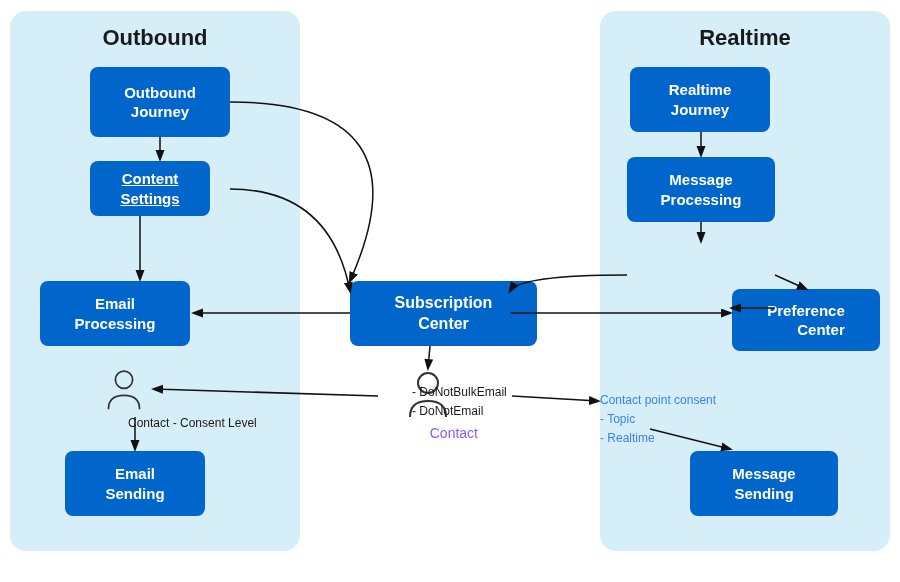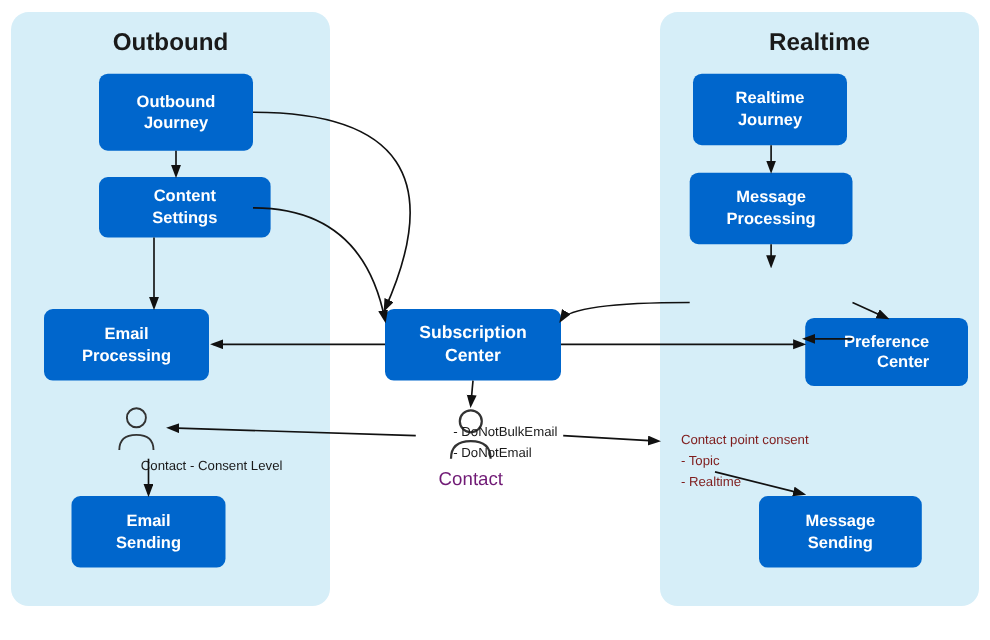--- a/index.html
+++ b/index.html
@@ -61,34 +61,33 @@
     }
     
     .svg-overlay {
       position: absolute;
       top: 0; left: 0;
       width: 880px;
       height: 560px;
       pointer-events: none;
     }
     .contact-label {
-      font-size: 17px;
-      color: #701a75;
-      text-align: center;
+      font-size: 14px;
+      color: #8b5cf6;
+      text-align: right;
     }
     .contact-props {
       font-size: 12px;
       color: #1a1a1a;
       line-height: 1.6;
     }
     .contact-point-props {
       font-size: 12px;
-      color: #7f1d1d;
+      color: #3b82f6;
       line-height: 1.6;
-      padding-left: 19px;
     }
   </style>
 </head>
 <body>
 
 <div class="diagram-container">
 
   <div class="panel outbound-panel">
     <div class="panel-title">Outbound</div>
   </div>
@@ -97,36 +96,36 @@
     <div class="panel-title">Realtime</div>
   </div>
 
   <div style="position:absolute;top:0;left:0;width:880px;height:560px;">
 
     <div class="blue-box" style="left:80px;top:56px;width:140px;height:70px;">
       <span style="white-space:pre-line;">Outbound
 Journey</span>
     </div>
 
-    <div class="blue-box" style="left:80px;top:150px;width:156px;height:55px;">
+    <div class="blue-box" style="left:80px;top:150px;width:120px;height:55px;text-decoration:underline;">
       <span style="white-space:pre-line;">Content
 Settings</span>
     </div>
 
     <div class="blue-box" style="left:30px;top:270px;width:150px;height:65px;">
       <span style="white-space:pre-line;">Email
 Processing</span>
     </div>
 
     <div class="blue-box" style="left:55px;top:440px;width:140px;height:65px;">
       <span style="white-space:pre-line;">Email
 Sending</span>
     </div>
 
-    <div class="blue-box" style="left:340px;top:270px;width:160px;height:65px;font-size:16px;">
+    <div class="blue-box" style="left:340px;top:270px;width:187px;height:65px;font-size:16px;">
       <span style="white-space:pre-line;">Subscription
 Center</span>
     </div>
 
     <div class="blue-box" style="left:620px;top:56px;width:140px;height:65px;">
       <span style="white-space:pre-line;">Realtime
 Journey</span>
     </div>
 
     <div class="blue-box" style="left:617px;top:146px;width:148px;height:65px;">

